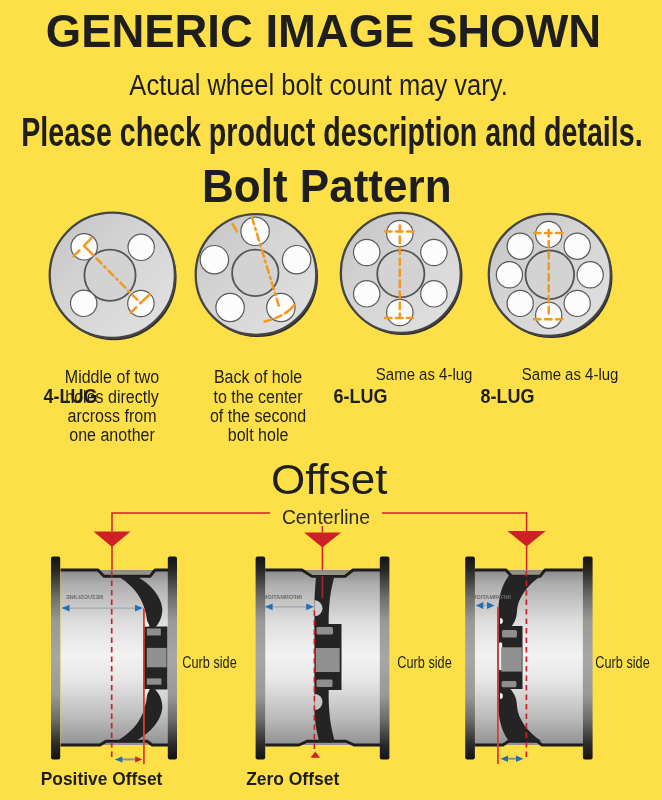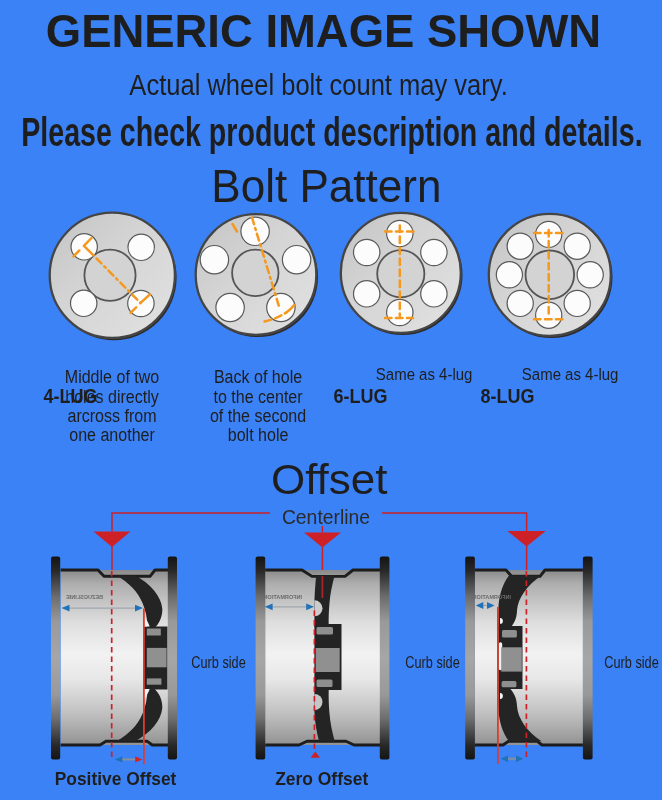--- a/index.html
+++ b/index.html
@@ -1,40 +1,40 @@
 <!DOCTYPE html>
 <html><head>
 <meta charset="utf-8">
 <style>
 html,body{margin:0;padding:0;background:#fff;}
-.page{position:relative;width:662px;height:800px;background:#3b82f6;overflow:hidden;
+.page{position:relative;width:662px;height:800px;background:#fde047;overflow:hidden;
   font-family:"Liberation Sans", sans-serif;color:#1e1e1e;}
 .ctr{position:absolute;left:0;right:0;text-align:center;white-space:nowrap;}
 .ctr span{display:inline-block;}
 .h1{top:7.1px;font-size:47px;line-height:47px;font-weight:bold;}
 .h1 span{transform:translateX(-7.8px) scaleX(0.9666);}
 .h2{top:64.5px;font-size:29px;line-height:40.5px;}
 .h2 span{transform:translateX(-12.35px) scaleX(0.8804);}
 .h3{top:111.6px;left:-200px;right:-200px;font-size:40px;line-height:40px;font-weight:bold;}
 .h3 span{transform:translateX(1.35px) scaleX(0.7148);}
-.h4{top:162.1px;font-size:47px;line-height:47px;font-weight:normal;}
+.h4{top:162.1px;font-size:47px;line-height:47px;font-weight:bold;}
 .h4 span{transform:translateX(-4.4px) scaleX(0.937);}
 .lug{position:absolute;font-size:21px;line-height:21px;font-weight:bold;width:140px;text-align:left;top:352px;white-space:nowrap;margin-top:33px;}
 .lug span{display:inline-block;transform:scaleX(0.8556);}
 .desc{position:absolute;font-size:18px;line-height:19.3px;width:160px;text-align:center;top:368.3px;white-space:nowrap;}
 .desc span{display:inline-block;transform:scaleX(0.891);text-align:center;}
 .desc2{position:absolute;font-size:17.1px;line-height:19px;width:160px;text-align:right;top:364.6px;white-space:nowrap;}
 .desc2 span{display:inline-block;transform:scaleX(0.8757);}
 .offt{top:458.9px;font-size:42.5px;line-height:42.5px;font-weight:normal;}
 .offt span{transform:translateX(-2.05px) scaleX(1.035);}
 .cline{top:505.7px;font-size:20px;line-height:23.6px;color:#2a2a2a;}
 .cline span{transform:translateX(-4.6px) scaleX(0.9674);}
-.curb{position:absolute;font-size:16.6px;line-height:16.6px;top:654.5px;width:80px;text-align:right;white-space:nowrap;}
+.curb{position:absolute;font-size:16.6px;line-height:16.6px;top:654.5px;width:80px;text-align:left;white-space:nowrap;}
 .curb span{display:inline-block;transform:scaleX(0.766);}
-.blab{position:absolute;font-size:19px;line-height:19px;font-weight:bold;width:160px;text-align:center;top:769.2px;white-space:nowrap;}
+.blab{position:absolute;font-size:19px;line-height:19px;font-weight:bold;width:160px;top:769.2px;white-space:nowrap;}
 .blab span{display:inline-block;}
 svg{position:absolute;left:0;}
 </style>
 </head>
 <body>
 <div class="page">
   <div class="ctr h1"><span>GENERIC IMAGE SHOWN</span></div>
   <div class="ctr h2"><span>Actual wheel bolt count may vary.</span></div>
   <div class="ctr h3"><span>Please check product description and details.</span></div>
   <div class="ctr h4"><span>Bolt Pattern</span></div>

